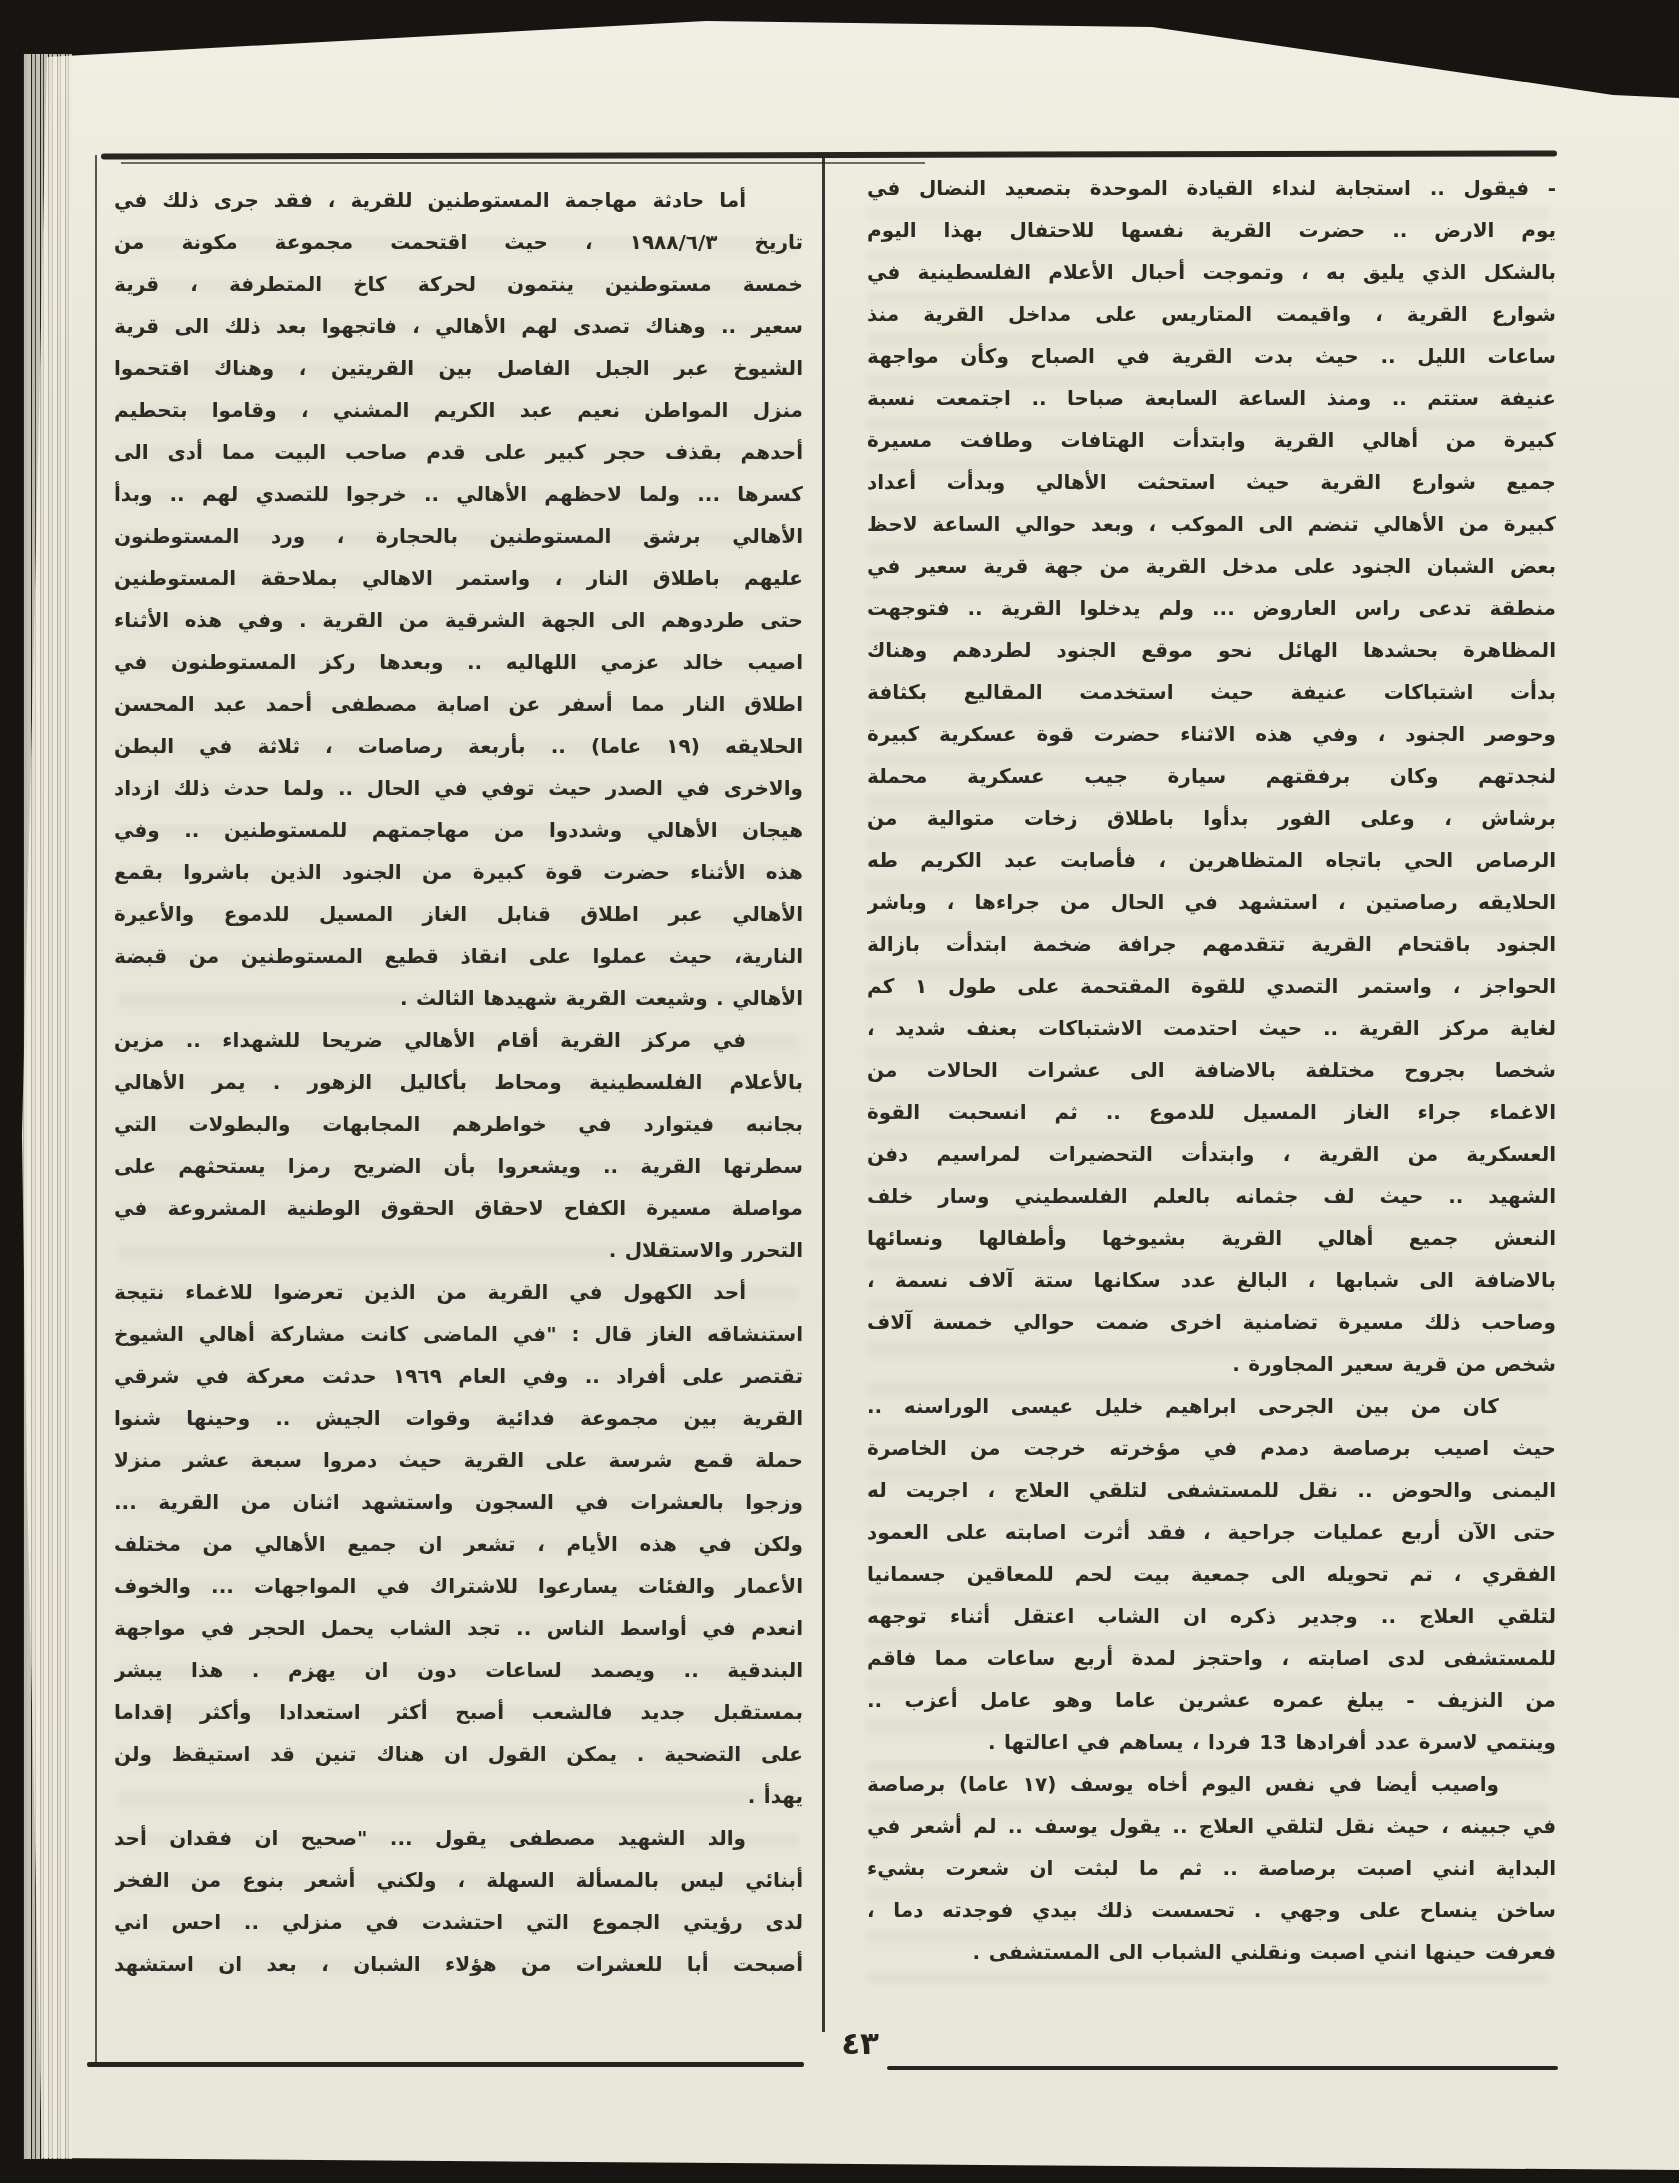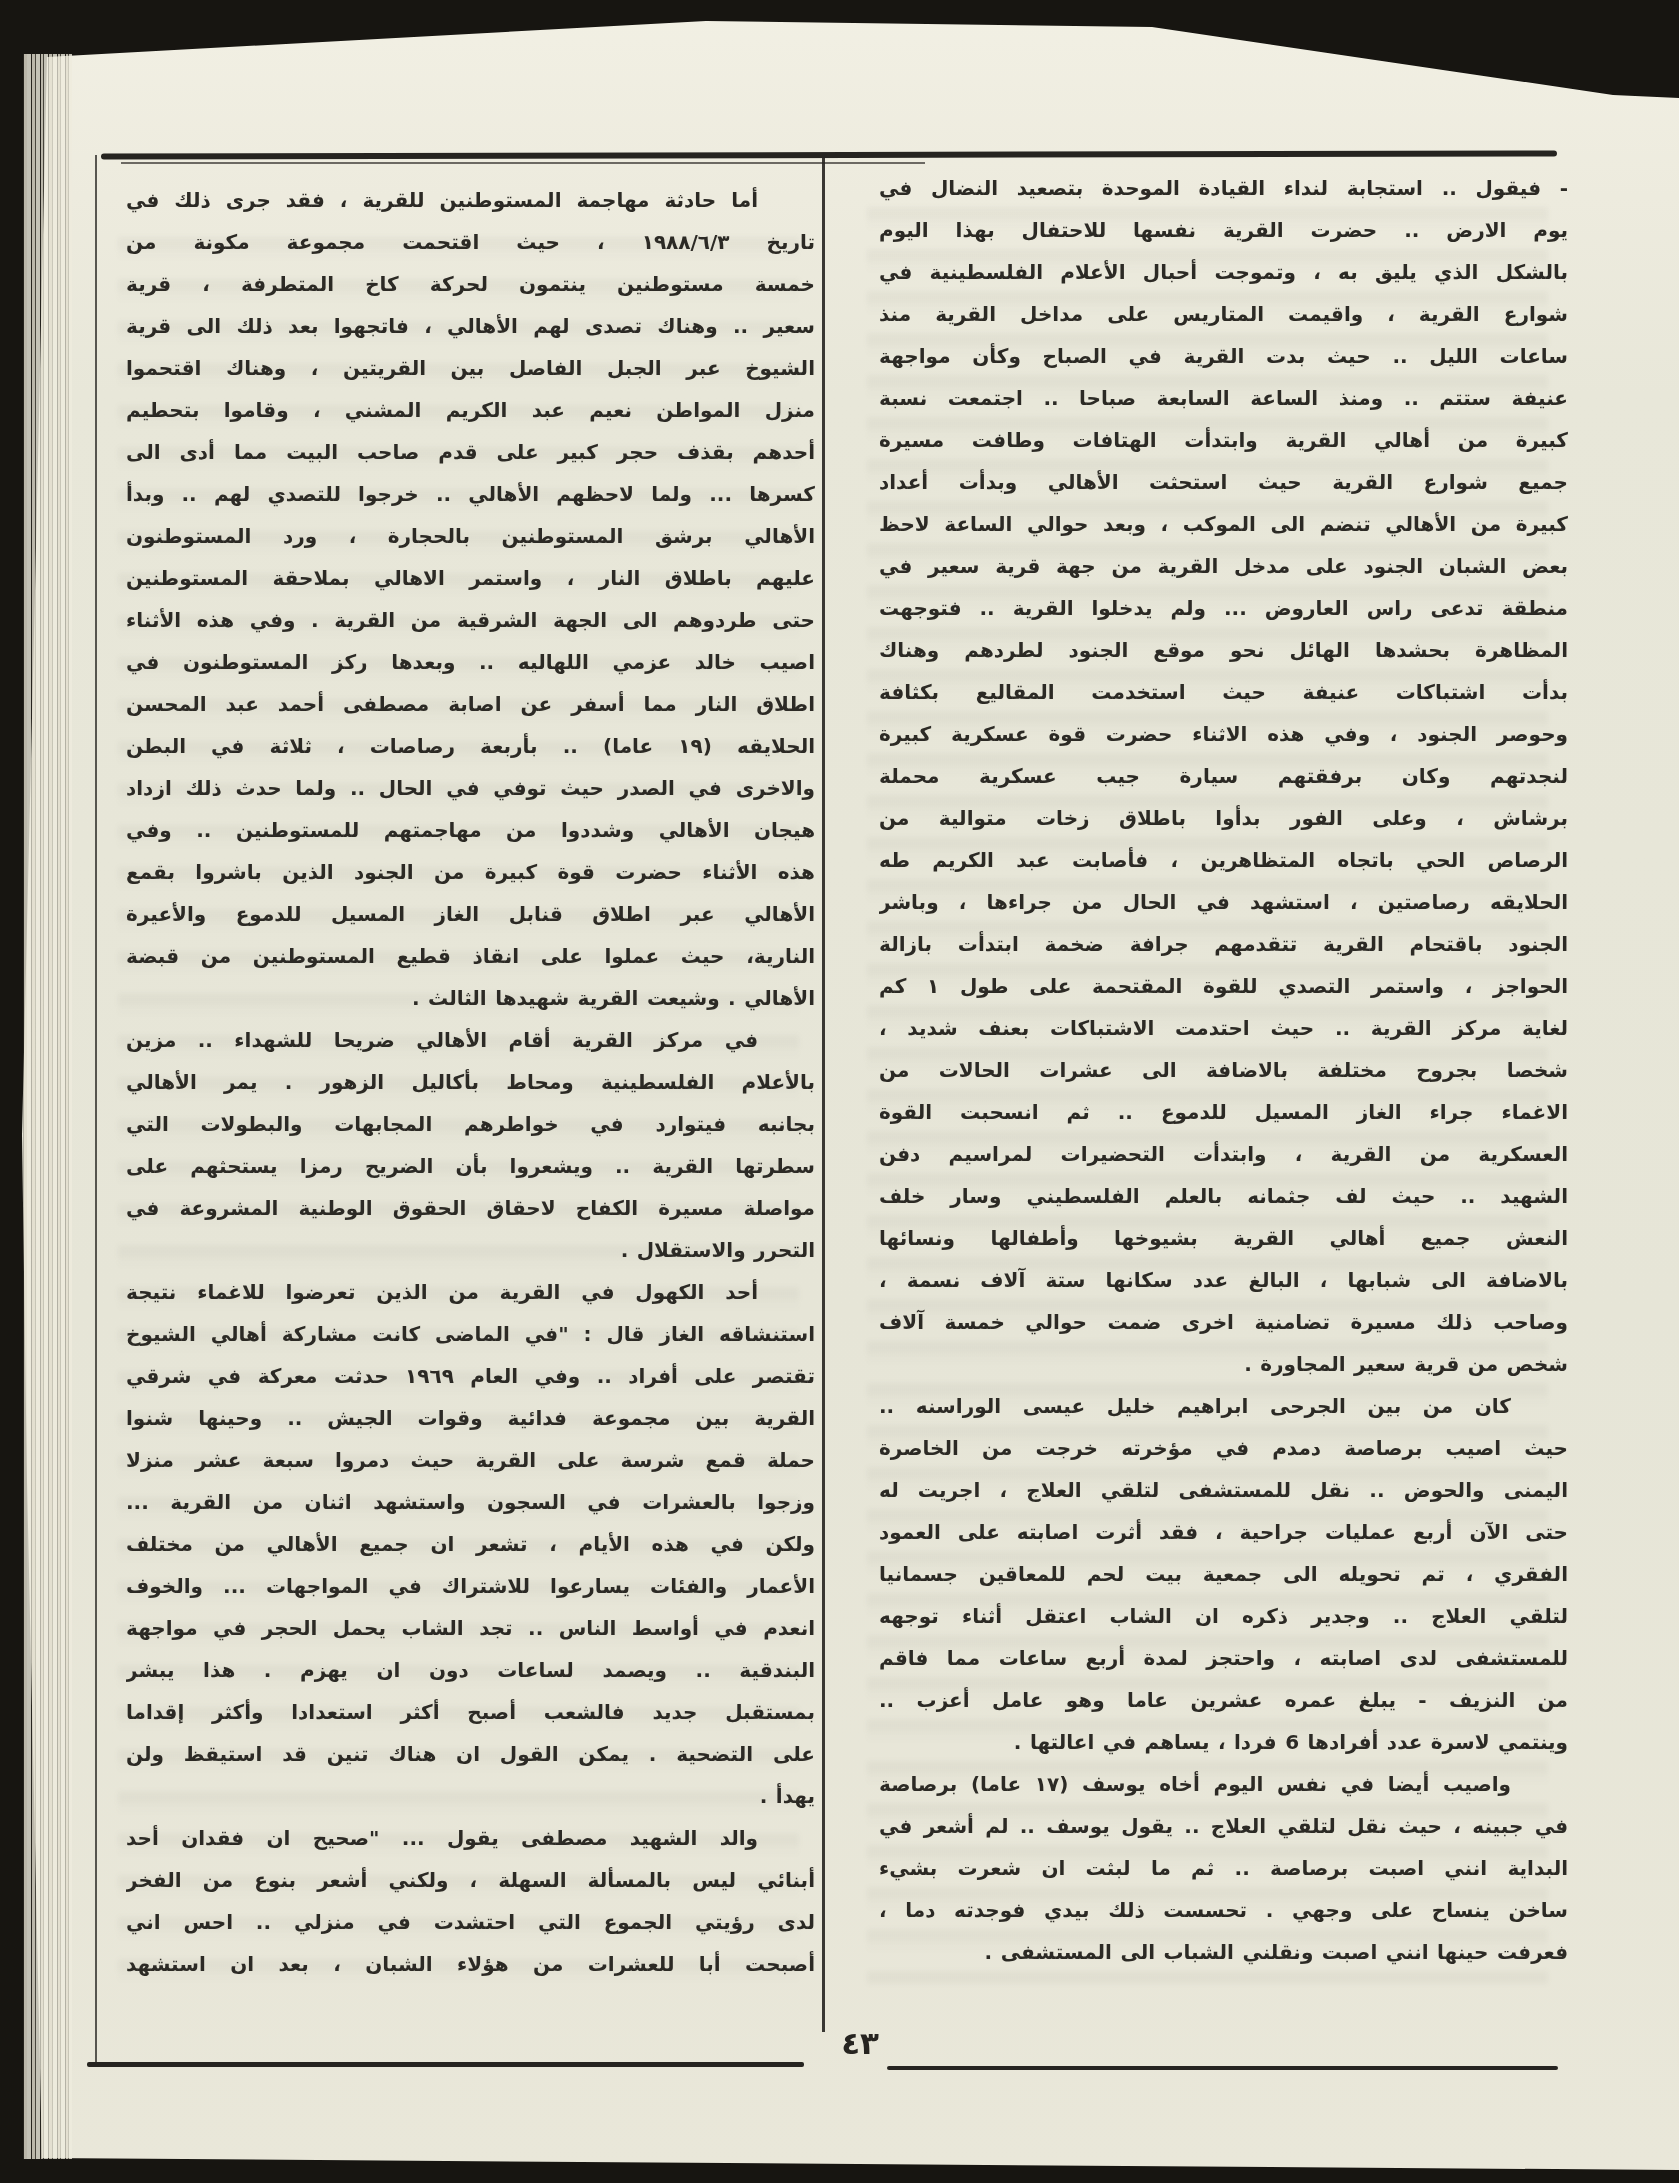--- a/index.html
+++ b/index.html
@@ -35,21 +35,21 @@
   .rule{position:absolute;background:#262420;}
   .top-rule{left:101px;top:152px;width:1456px;height:6.4px;transform:rotate(-0.12deg);border-radius:3px;}
   .top-rule-echo{left:121px;top:162px;width:804px;height:2px;opacity:.65;}
   .divider{left:822px;top:157px;width:2.5px;height:1875px;opacity:.9;}
   .left-border{left:95px;top:155px;width:2px;height:1911px;opacity:.75;}
   .bottom-rule-left{left:87px;top:2062px;width:717px;height:5px;border-radius:2px;}
   .bottom-rule-right{left:887px;top:2066px;width:671px;height:4.4px;border-radius:2px;}
   
   .col{
     position:absolute;direction:rtl;color:#2c2a25;
-    font-weight:bold;font-size:20px;margin-left:12px;
+    font-weight:bold;font-size:20px;
   }
   .col-right{left:867px;top:167px;width:689px;height:1849px;}
   .col-left {left:114px; top:179px;width:689px;height:1849px;}
   .line{
     height:42px;line-height:42px;overflow:hidden;
     text-align:justify;text-align-last:justify;
     word-spacing:1.5px;
   }
   .line.indent{padding-right:57px;}
   .line.end{text-align-last:right;}
@@ -106,21 +106,21 @@
     <div class="line">وصاحب ذلك مسيرة تضامنية اخرى ضمت حوالي خمسة آلاف</div>
     <div class="line end">شخص من قرية سعير المجاورة .</div>
     <div class="line indent">كان من بين الجرحى ابراهيم خليل عيسى الوراسنه ..</div>
     <div class="line">حيث اصيب برصاصة دمدم في مؤخرته خرجت من الخاصرة</div>
     <div class="line">اليمنى والحوض .. نقل للمستشفى لتلقي العلاج ، اجريت له</div>
     <div class="line">حتى الآن أربع عمليات جراحية ، فقد أثرت اصابته على العمود</div>
     <div class="line">الفقري ، تم تحويله الى جمعية بيت لحم للمعاقين جسمانيا</div>
     <div class="line">لتلقي العلاج .. وجدير ذكره ان الشاب اعتقل أثناء توجهه</div>
     <div class="line">للمستشفى لدى اصابته ، واحتجز لمدة أربع ساعات مما فاقم</div>
     <div class="line">من النزيف - يبلغ عمره عشرين عاما وهو عامل أعزب ..</div>
-    <div class="line end">وينتمي لاسرة عدد أفرادها 6 فردا ، يساهم في اعالتها .</div>
+    <div class="line end">وينتمي لاسرة عدد أفرادها 13 فردا ، يساهم في اعالتها .</div>
     <div class="line indent">واصيب أيضا في نفس اليوم أخاه يوسف (١٧ عاما) برصاصة</div>
     <div class="line">في جبينه ، حيث نقل لتلقي العلاج .. يقول يوسف .. لم أشعر في</div>
     <div class="line">البداية انني اصبت برصاصة .. ثم ما لبثت ان شعرت بشيء</div>
     <div class="line">ساخن ينساح على وجهي . تحسست ذلك بيدي فوجدته دما ،</div>
     <div class="line end">فعرفت حينها انني اصبت ونقلني الشباب الى المستشفى .</div>
   </div>
 <div class="col col-left">
     <div class="line indent">أما حادثة مهاجمة المستوطنين للقرية ، فقد جرى ذلك في</div>
     <div class="line">تاريخ ١٩٨٨/٦/٣ ، حيث اقتحمت مجموعة مكونة من</div>
     <div class="line">خمسة مستوطنين ينتمون لحركة كاخ المتطرفة ، قرية</div>

